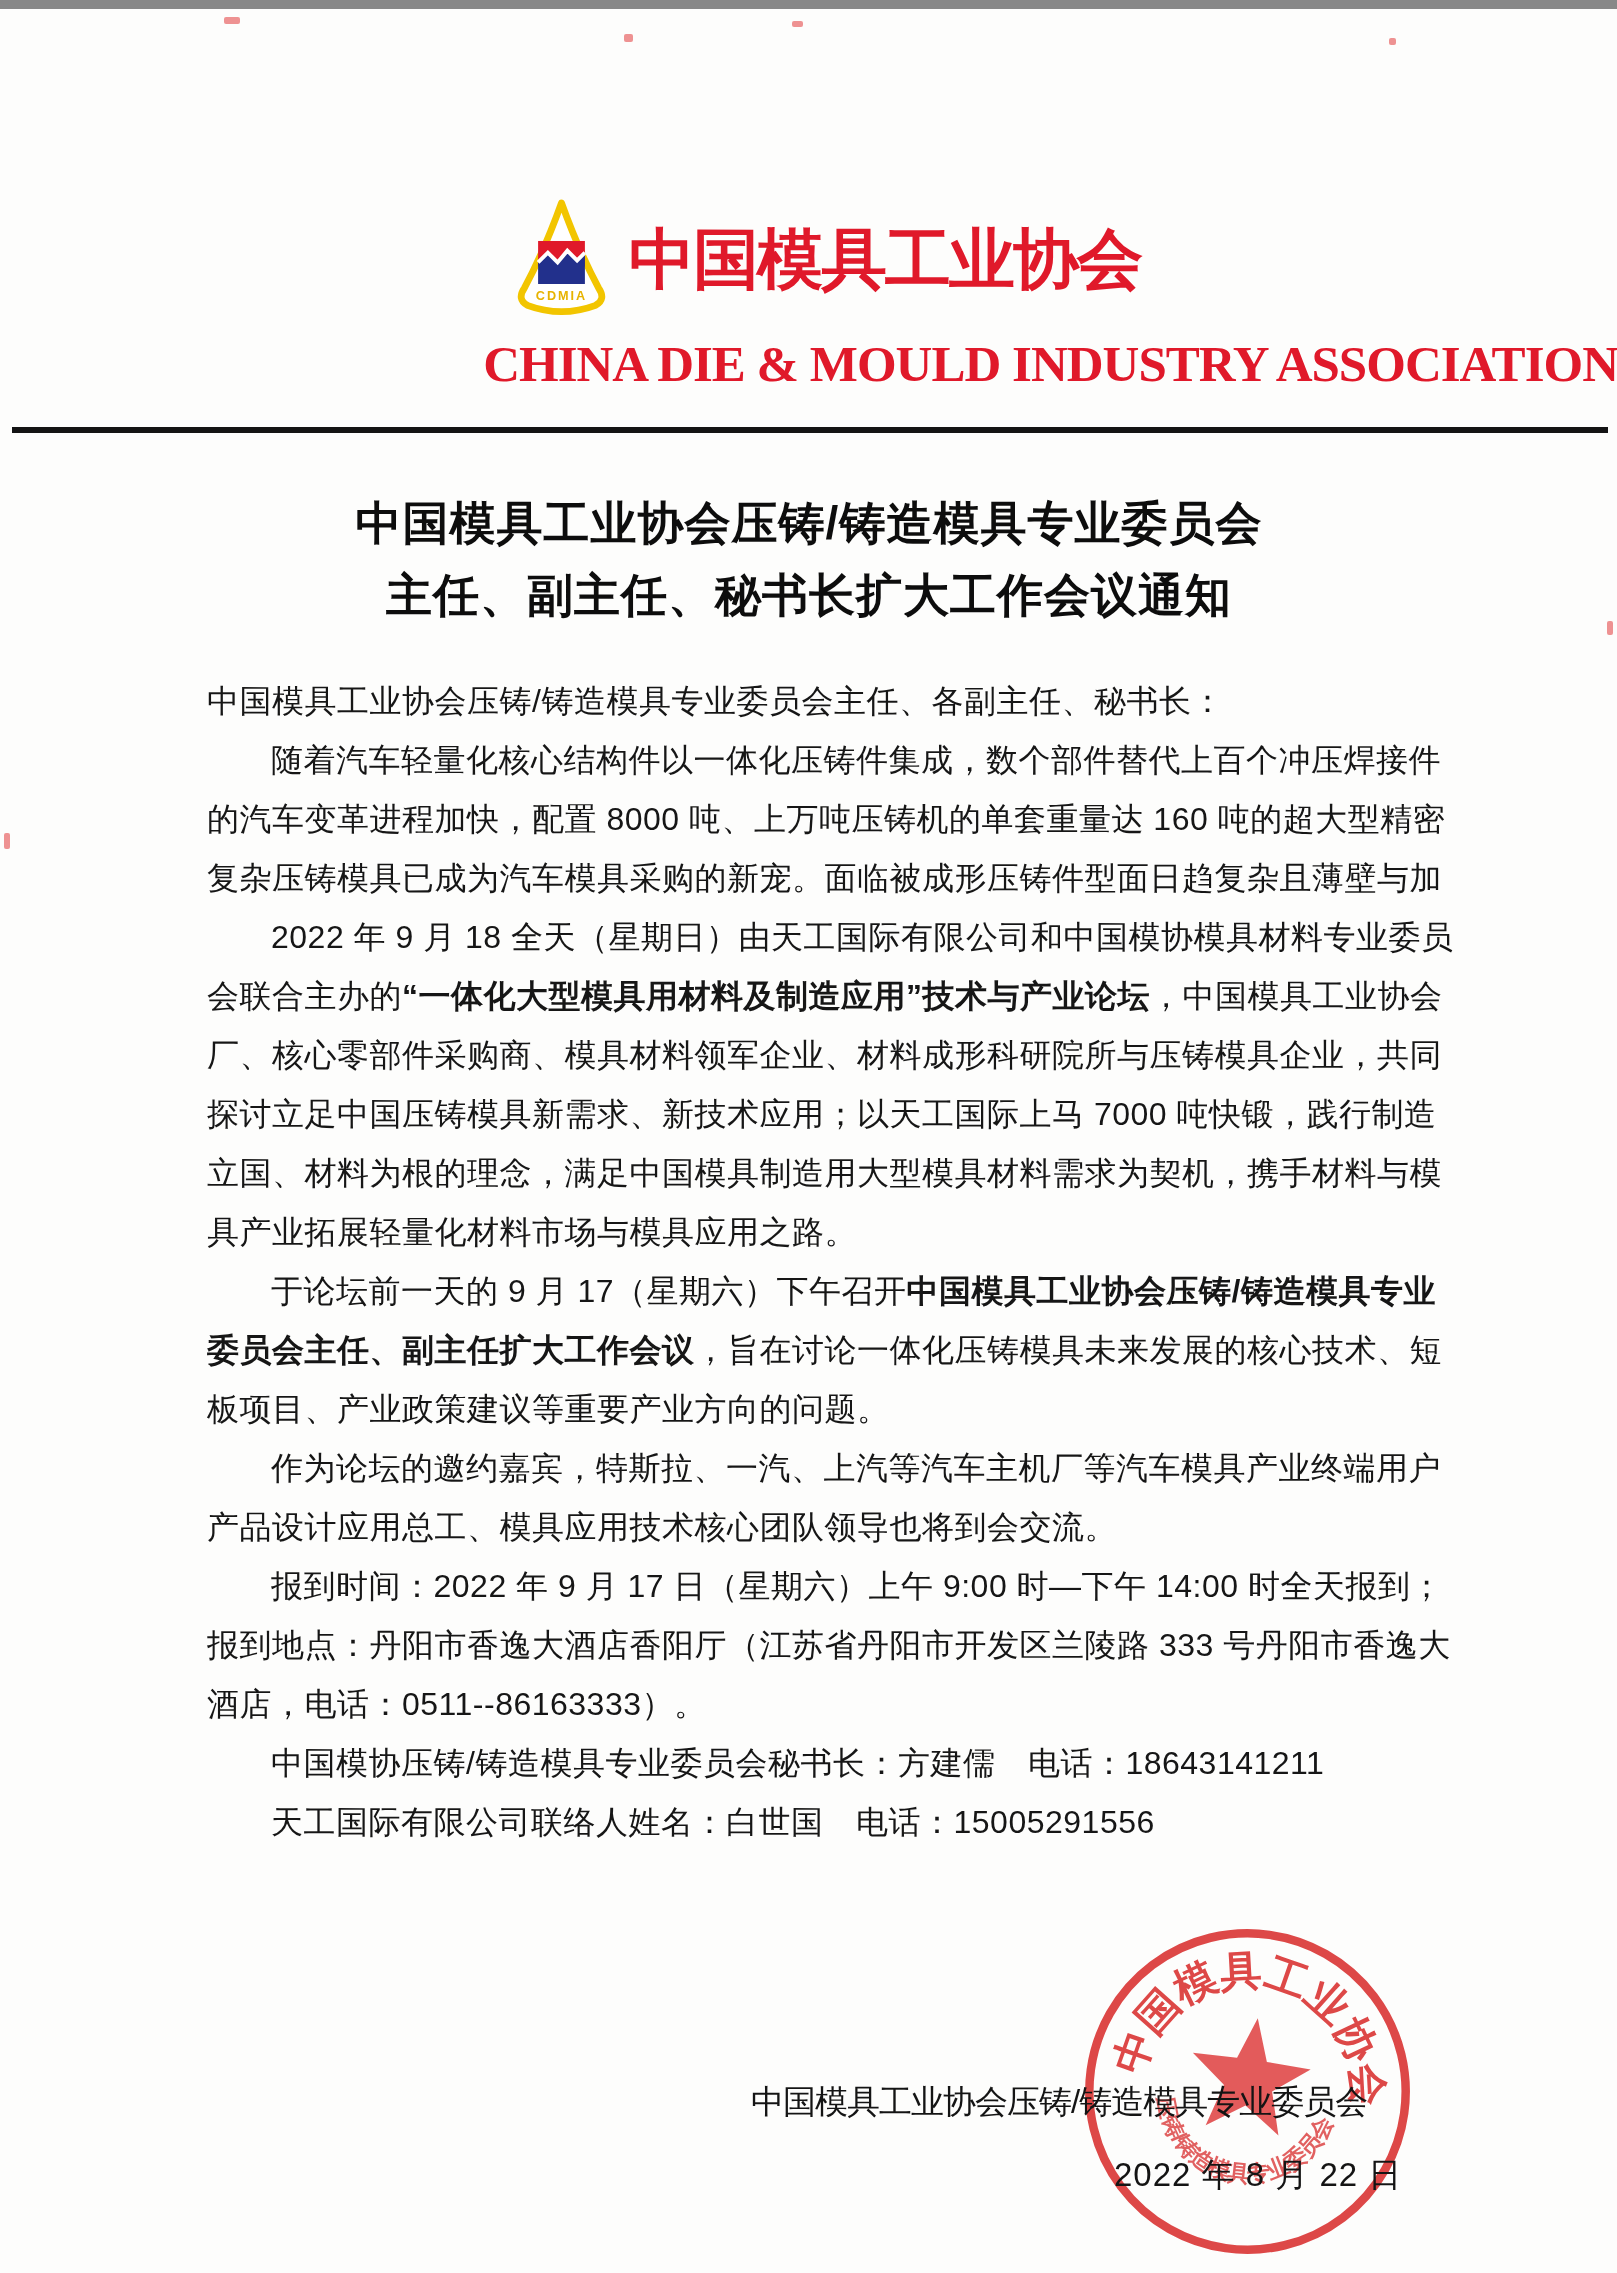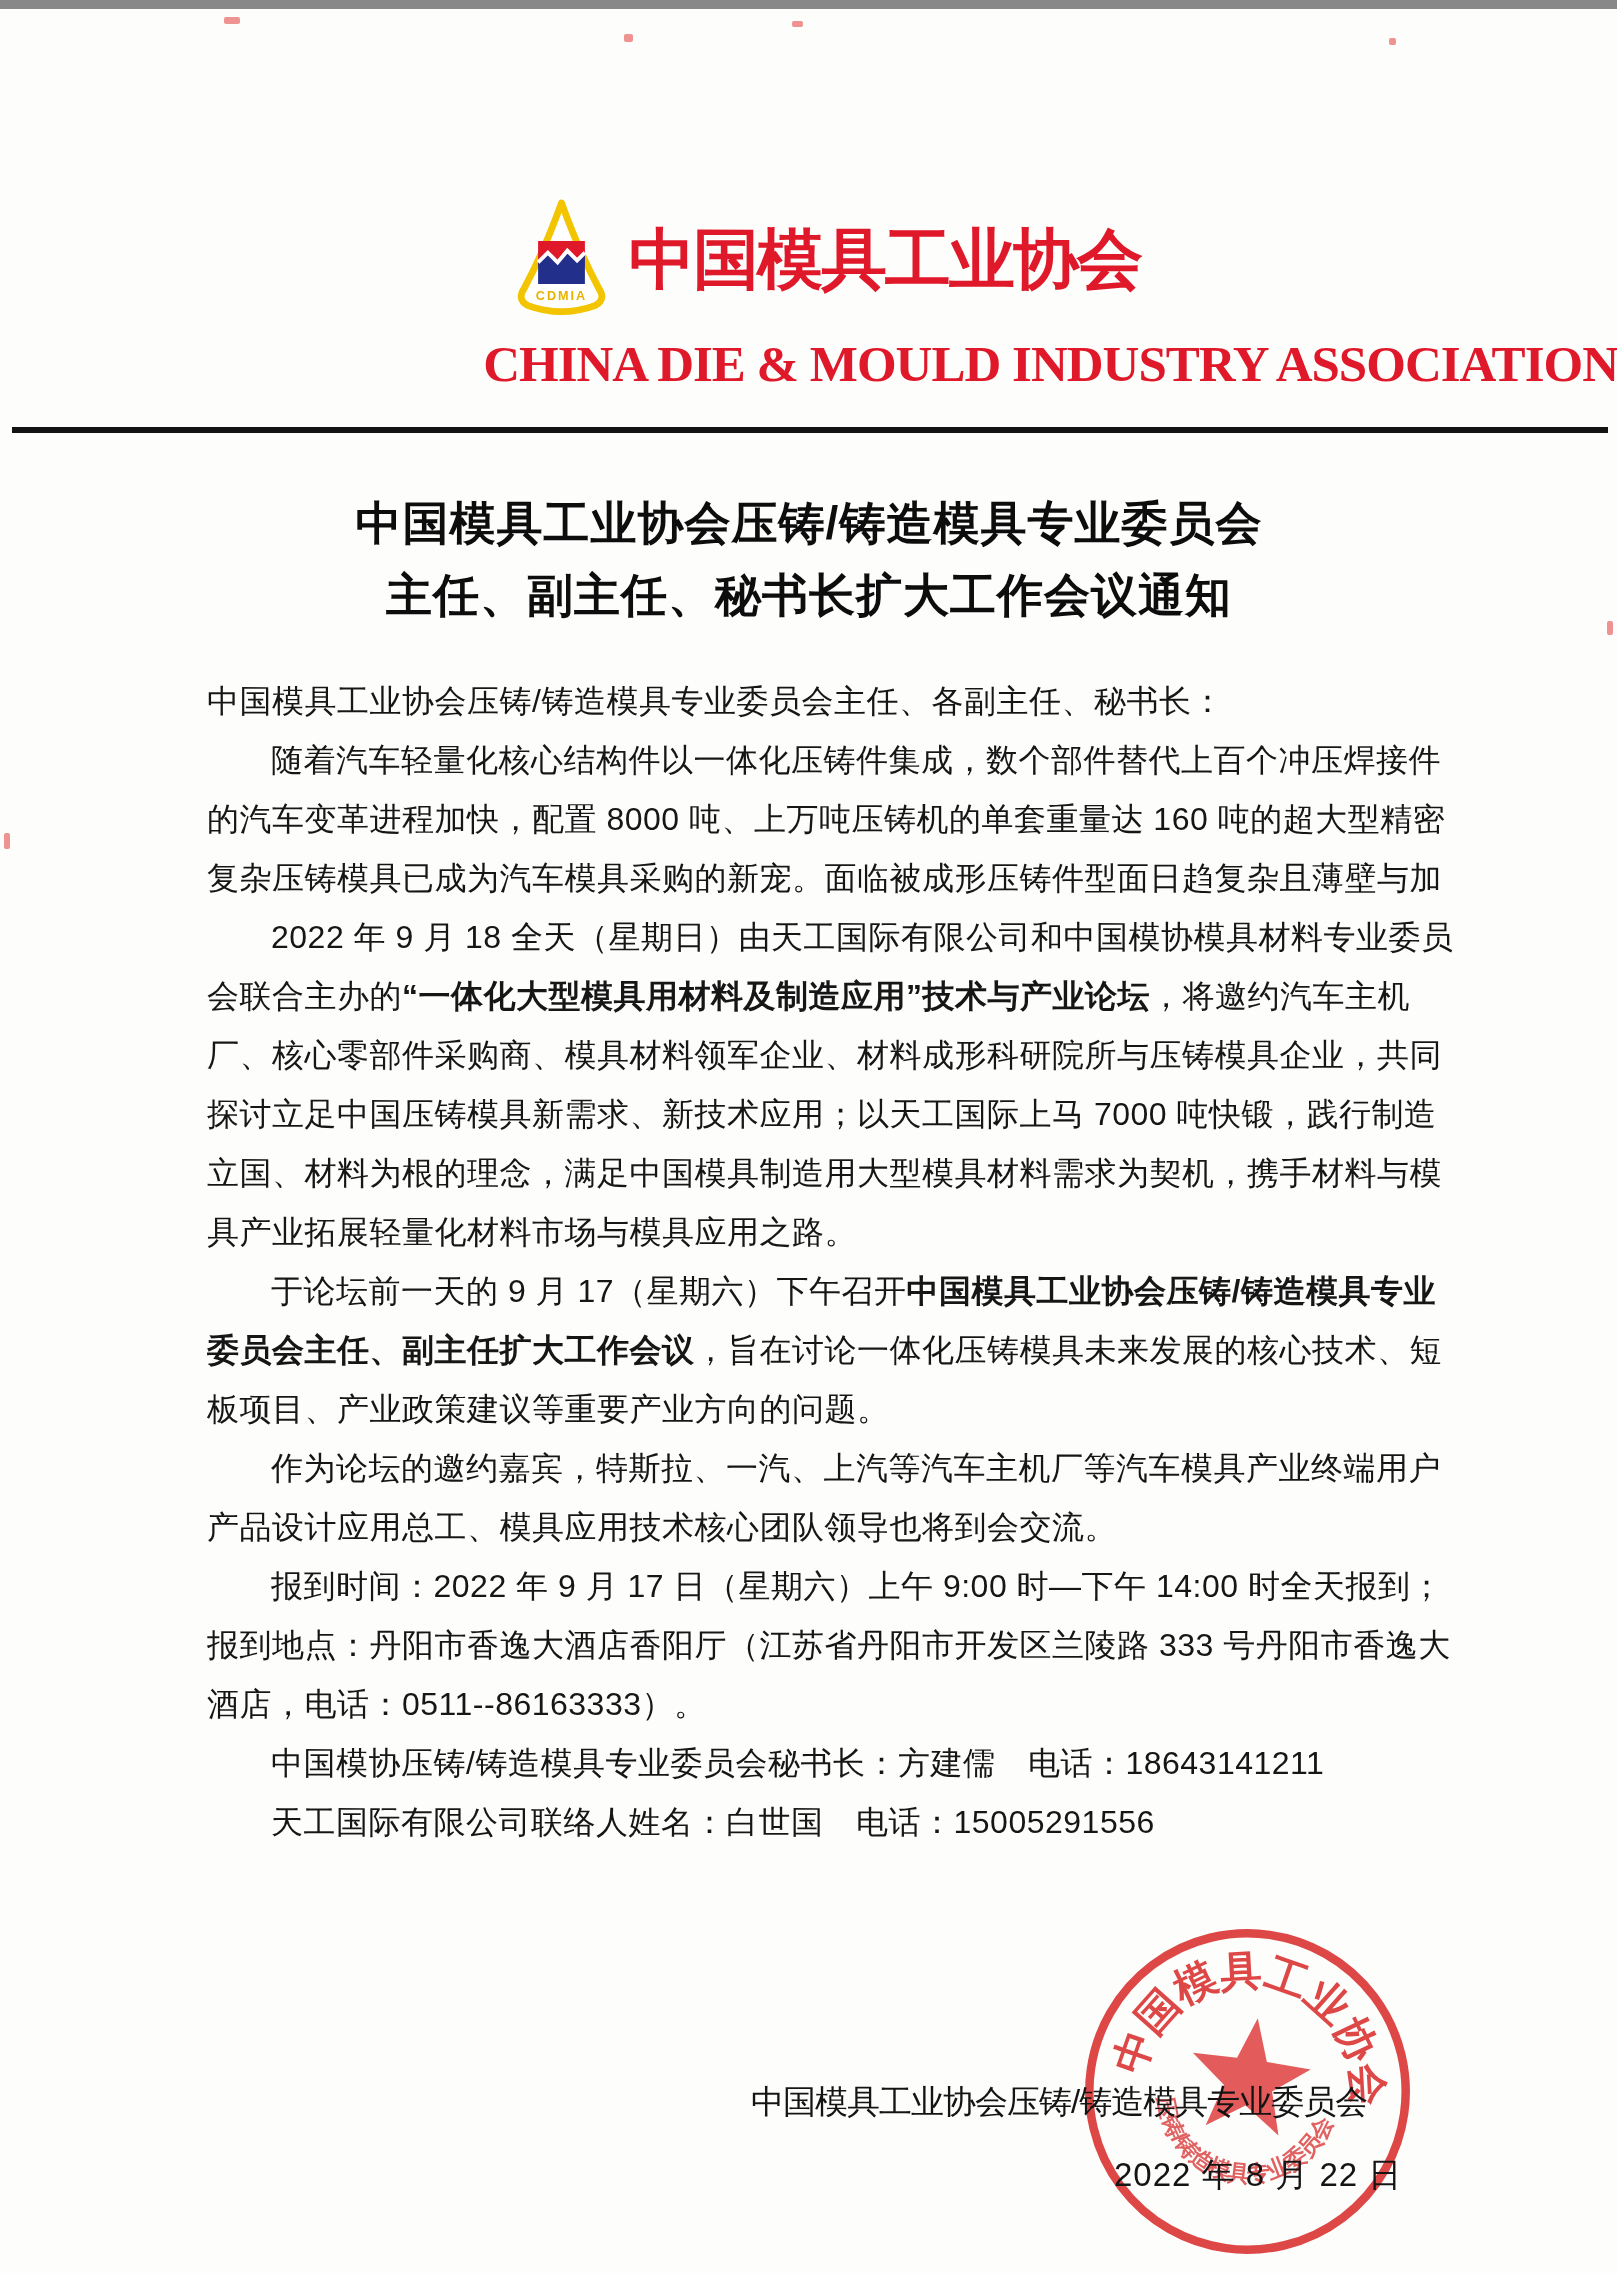--- a/index.html
+++ b/index.html
@@ -56,21 +56,21 @@
     <div>中国模具工业协会压铸/铸造模具专业委员会</div>
     <div>主任、副主任、秘书长扩大工作会议通知</div>
   </div>
 
   <div class="body-block">
       <div class="bline"><span>中国模具工业协会压铸/铸造模具专业委员会主任、各副主任、秘书长：</span></div>
       <div class="bline ind"><span>随着汽车轻量化核心结构件以一体化压铸件集成，数个部件替代上百个冲压焊接件</span></div>
       <div class="bline"><span>的汽车变革进程加快，配置 8000 吨、上万吨压铸机的单套重量达 160 吨的超大型精密</span></div>
       <div class="bline"><span>复杂压铸模具已成为汽车模具采购的新宠。面临被成形压铸件型面日趋复杂且薄壁与加</span></div>
       <div class="bline ind"><span>2022 年 9 月 18 全天（星期日）由天工国际有限公司和中国模协模具材料专业委员</span></div>
-      <div class="bline"><span>会联合主办的</span><span class="bold">“一体化大型模具用材料及制造应用”技术与产业论坛</span><span>，将邀约汽车主机</span></div>
+      <div class="bline"><span>会联合主办的</span><span class="bold">“一体化大型模具用材料及制造应用”技术与产业论坛</span><span>，中国模具工业协会</span></div>
       <div class="bline"><span>厂、核心零部件采购商、模具材料领军企业、材料成形科研院所与压铸模具企业，共同</span></div>
       <div class="bline"><span>探讨立足中国压铸模具新需求、新技术应用；以天工国际上马 7000 吨快锻，践行制造</span></div>
       <div class="bline"><span>立国、材料为根的理念，满足中国模具制造用大型模具材料需求为契机，携手材料与模</span></div>
       <div class="bline"><span>具产业拓展轻量化材料市场与模具应用之路。</span></div>
       <div class="bline ind"><span>于论坛前一天的 9 月 17（星期六）下午召开</span><span class="bold">中国模具工业协会压铸/铸造模具专业</span></div>
       <div class="bline"><span class="bold">委员会主任、副主任扩大工作会议</span><span>，旨在讨论一体化压铸模具未来发展的核心技术、短</span></div>
       <div class="bline"><span>板项目、产业政策建议等重要产业方向的问题。</span></div>
       <div class="bline ind"><span>作为论坛的邀约嘉宾，特斯拉、一汽、上汽等汽车主机厂等汽车模具产业终端用户</span></div>
       <div class="bline"><span>产品设计应用总工、模具应用技术核心团队领导也将到会交流。</span></div>
       <div class="bline ind"><span>报到时间：2022 年 9 月 17 日（星期六）上午 9:00 时—下午 14:00 时全天报到；</span></div>

